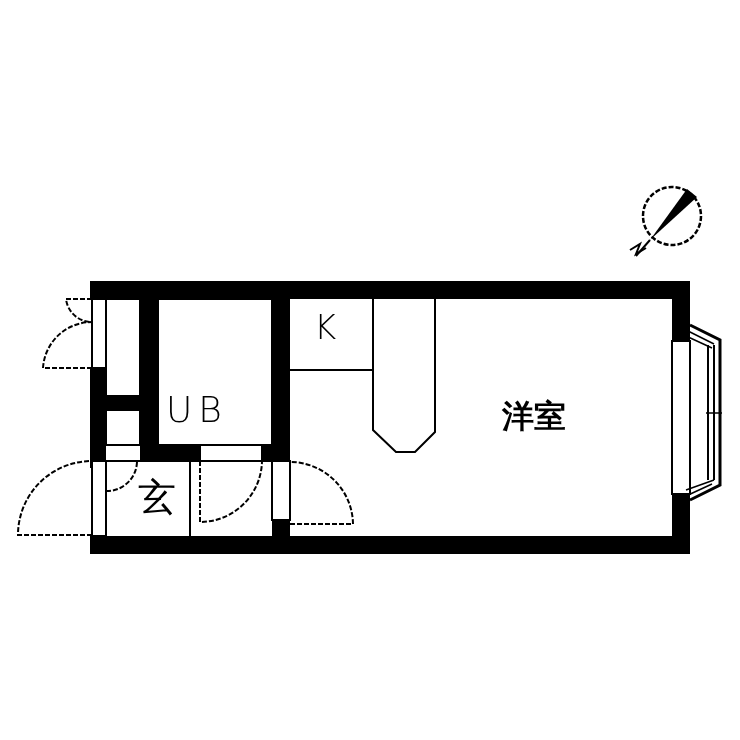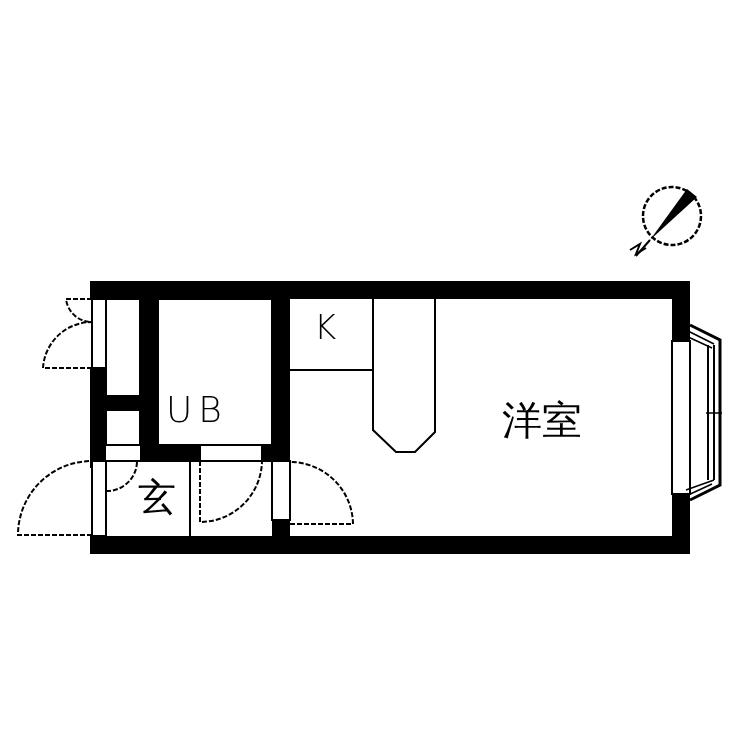--- a/index.html
+++ b/index.html
@@ -8,21 +8,21 @@
     .label {
       position: absolute;
       font-family: "DejaVu Sans", sans-serif;
       color: #000;
       line-height: 1;
       white-space: nowrap;
     }
     .lbl-ub { left: 166px; top: 344px; font-size: 36px; letter-spacing: 6px; font-weight: 300; margin-top: 48px; }
     .lbl-k { left: 314px; top: 310px; font-size: 34px; font-weight: 300; }
     .lbl-genkan { left: 138px; top: 478px; font-size: 38px; }
-    .lbl-yoshitsu { left: 502px; top: 400px; font-size: 40px; }
+    .lbl-yoshitsu { left: 502px; top: 400px; font-size: 32px; font-weight: bold; }
   </style>
 </head>
 <body>
 
 <svg class="plan" viewBox="0 0 740 740" xmlns="http://www.w3.org/2000/svg">
   <g>
     <circle cx="672" cy="216" r="29" fill="none" stroke="#000" stroke-width="2.5" stroke-dasharray="5 2"></circle>
     <polygon points="697,197 687,189 650,240" fill="#000"></polygon>
     <line x1="650" y1="240" x2="636" y2="256" stroke="#000" stroke-width="2"></line>
     <path d="M630 250 L640 244 L636 254 L646 248" fill="none" stroke="#000" stroke-width="2"></path>

